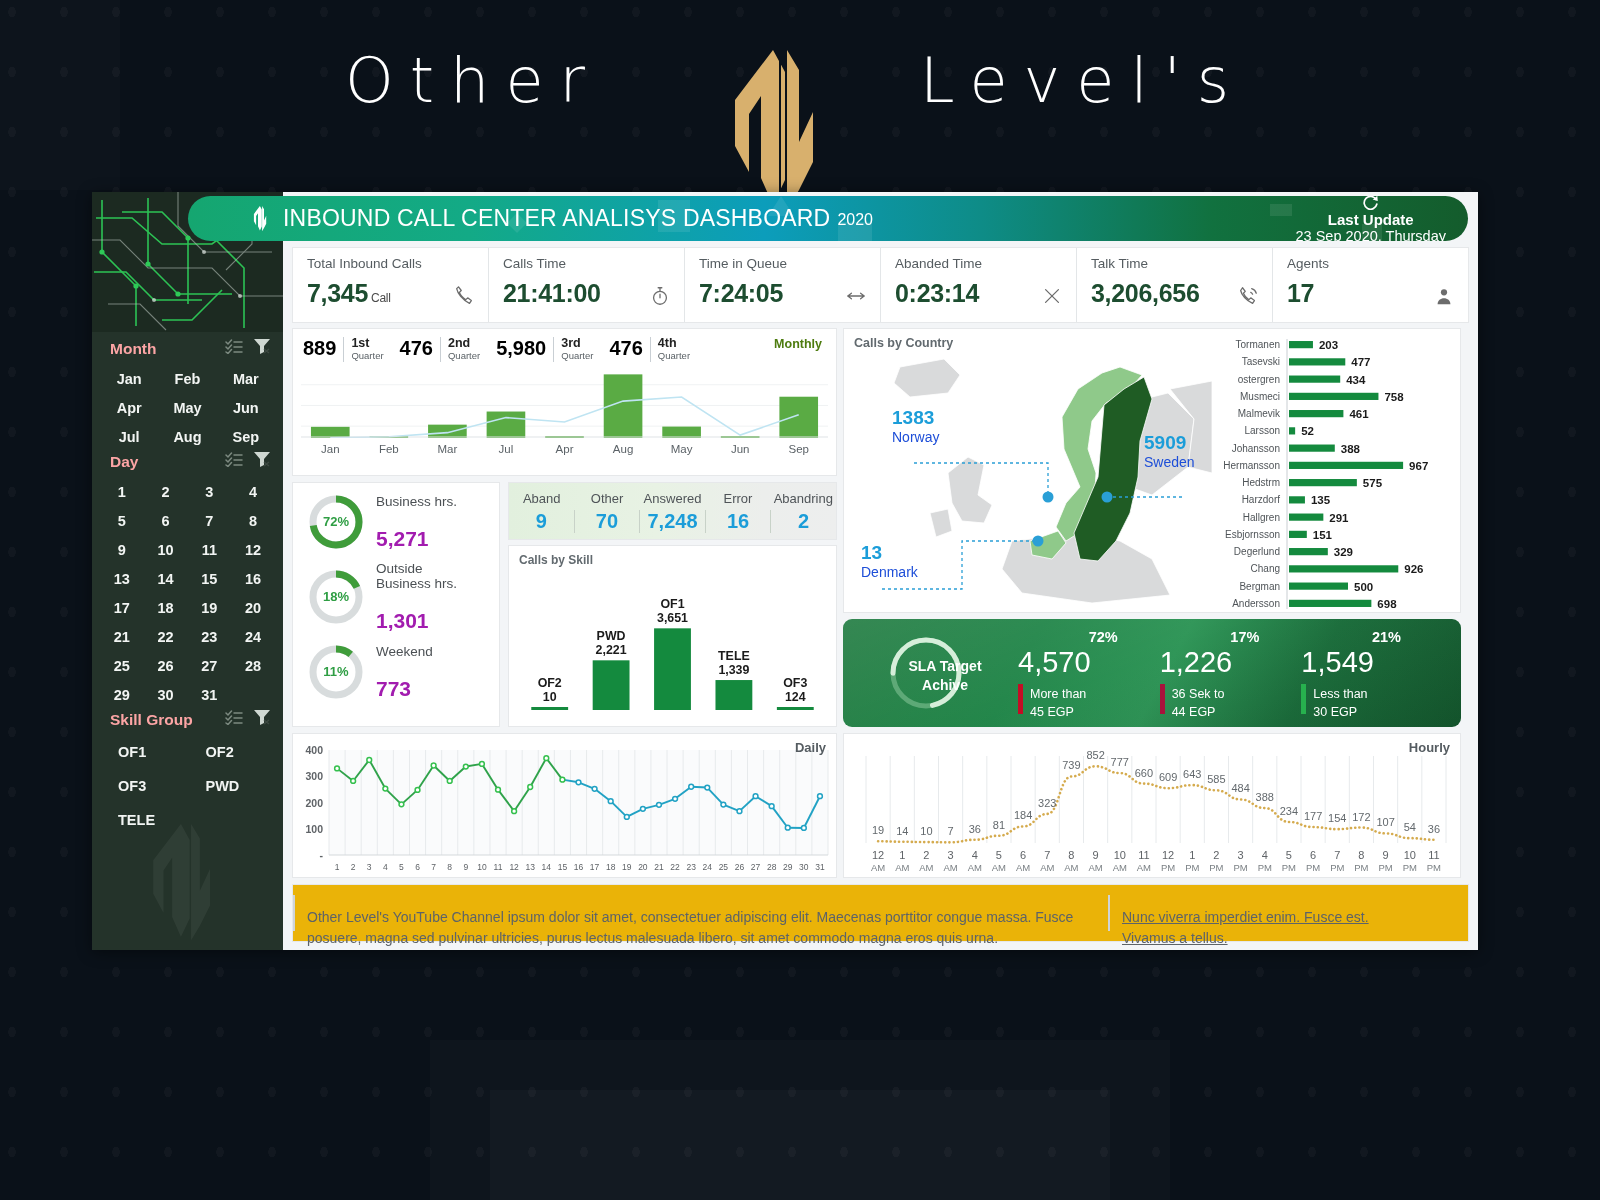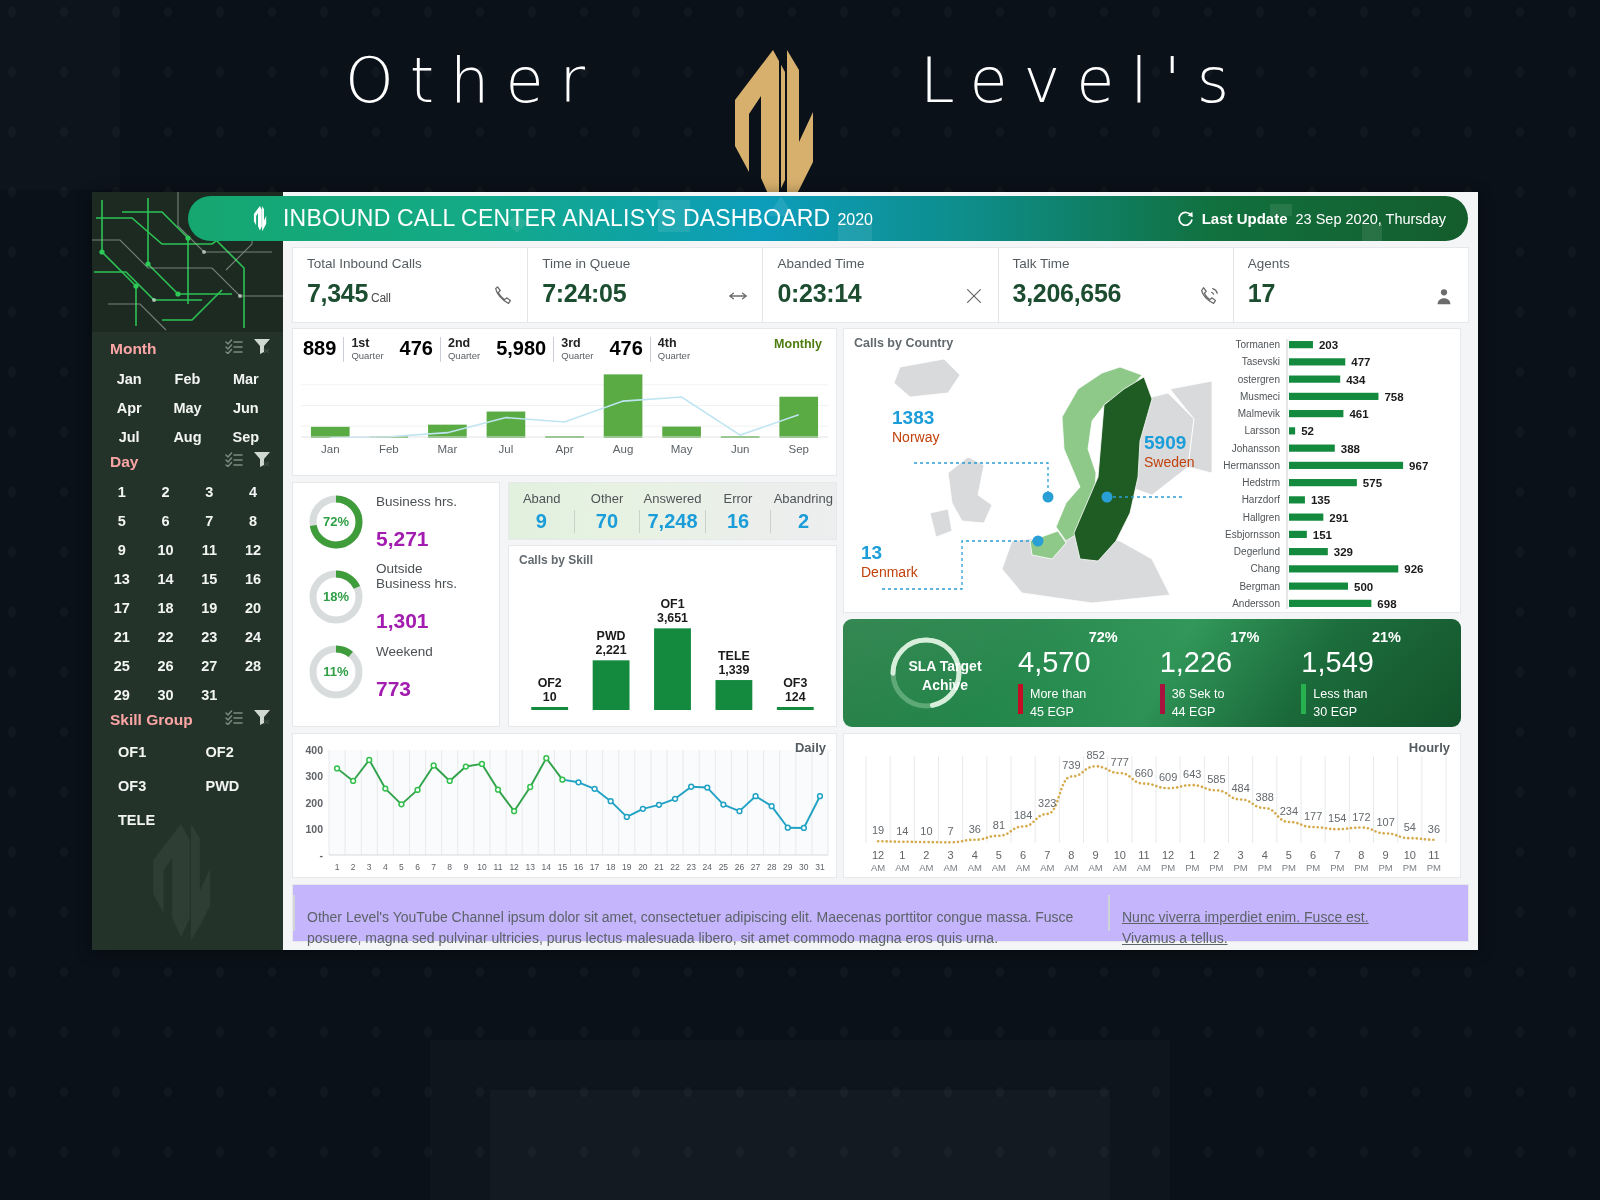--- a/index.html
+++ b/index.html
@@ -51,21 +51,21 @@
 
   
   .ribbon { position:absolute; left:-95px; top:4px; width:1280px; height:45px;
     background:linear-gradient(90deg,#15a670 0%,#13aa86 22%,#0c9dbb 45%,#0e8c87 62%,#11713f 80%,#145c2c 100%);
     border-radius:23px; display:flex; align-items:center; overflow:hidden; }
   .ribbon .deco { position:absolute; background:rgba(255,255,255,.09); }
   .rb-logo { margin-left:63px; width:20px; height:26px; flex:none; z-index:2;}
   .rb-title { color:#fff; font-size:23px; font-weight:500; margin-left:12px; letter-spacing:.2px; z-index:2;
     font-family:"Liberation Sans", sans-serif; }
   .rb-year { color:#fff; font-size:16px; margin-left:7px; align-self:flex-end; margin-bottom:12px; z-index:2;}
-  .rb-right { margin-left:auto; margin-right:22px; display:flex; align-items:center; gap:8px; z-index:2;}
+  .rb-right { margin-left:auto; margin-right:22px; display:flex; align-items:center; z-index:2;flex-direction:column;}
   .rb-lu { color:#fff; font-weight:bold; font-size:15px; }
   .rb-date { color:#fff; font-size:14.5px; }
 
   
   .kpis { position:absolute; left:9px; top:55px; right:9px; height:76px; display:flex; background:#fff;
     border:1px solid #e6e8ea;}
   .kpi { flex:1; position:relative; padding:8px 14px 0 14px; border-right:1px solid #e3e6e8; }
   .kpi:last-child { border-right:none; }
   .kpi-label { color:#555c60; font-size:13.5px; }
   .kpi-val { color:#1d4d30; font-size:25px; font-weight:bold; margin-top:8px; letter-spacing:-.3px;}
@@ -112,21 +112,21 @@
 
   
   #pDaily { left:9px; top:541px; width:545px; height:145px; }
   .dl-title { position:absolute; right:10px; top:6px; color:#555c61; font-weight:bold; font-size:13px; }
 
   
   #pMap { left:560px; top:136px; width:618px; height:285px; }
   .mp-title { color:#626a6f; font-weight:bold; font-size:12.5px; padding:7px 0 0 10px; }
   .mp-cb { position:absolute; color:#1b9dd9; }
   .mp-num { font-size:19px; font-weight:bold; }
-  .mp-nam { font-size:14px; color:#c2410c; }
+  .mp-nam { font-size:14px; color:#1d4ed8; }
 
   
   #pSla { left:560px; top:427px; width:618px; height:108px; border:none;
     background:linear-gradient(118deg,#1e7a3f 0%,#1f8447 30%,#2c9455 52%,#1a6e3b 74%,#155c30 100%);
     border-radius:9px; overflow:hidden; }
   .sla-sheen { position:absolute; left:0; top:0; width:100%; height:100%;
      background:linear-gradient(160deg, rgba(255,255,255,.10) 0%, rgba(255,255,255,.02) 46%, rgba(0,0,0,.10) 100%); }
   .sla-donut { position:absolute; left:36px; top:14px; }
   .sla-cap { position:absolute; left:57px; top:38px; width:90px; text-align:center; color:#fff;
      font-weight:bold; font-size:14px; line-height:19px; }
@@ -136,21 +136,21 @@
   .sla-num { color:#fff; font-size:29px; font-weight:500; margin-top:1px; }
   .sla-sub { display:flex; margin-top:5px; }
   .sla-tick { width:5px; height:30px; margin-right:7px; }
   .sla-sub span { color:#fff; font-size:12.5px; line-height:15px; }
 
   
   #pHourly { left:560px; top:541px; width:618px; height:145px; }
   .hr-title { position:absolute; right:10px; top:6px; color:#555c61; font-weight:bold; font-size:13px; }
 
   
-  .foot { position:absolute; left:9px; top:692px; right:9px; height:58px; background:#c4b5fd;
+  .foot { position:absolute; left:9px; top:692px; right:9px; height:58px; background:#eab308;
      border:1px solid #e6e8ea; display:flex;gap:12px; }
   .foot-col { padding:12px 14px 0 12px; color:#5d6368; font-size:14px; line-height:21px; }
   .foot-col.b { border-left:2px solid #cfd4d8; margin:10px 0 10px 6px; width:360px; flex:none;text-decoration:underline; }
   .foot-col.a { border-left:2px solid #cfd4d8; margin:10px 0; flex:1; }
 
   text { font-family:"Liberation Sans", sans-serif; }
 </style>
 </head>
 <body>
 
@@ -333,20 +333,30 @@
         </div>
       </div>
 
       <div class="kpis" id="kpi-host">
           <div class="kpi">
             <div class="kpi-label">Total Inbound Calls</div>
             <div class="kpi-val">7,345<span class="kpi-unit">Call</span></div>
             <div class="kpi-ico"><svg width="22" height="22" viewBox="0 0 24 24">
                 <g stroke="#3b3b3b" fill="none" stroke-width="1.4">
                   <path d="M4 4c1 5 6 12 14 16l2-3-4-3-2 2c-3-2-6-5-7-8l2-2-3-4z" stroke-linecap="round" stroke-linejoin="round"></path>
+                </g>
+              </svg></div>
+          </div>
+          <div class="kpi">
+            <div class="kpi-label">Calls Time</div>
+            <div class="kpi-val">21:41:00</div>
+            <div class="kpi-ico"><svg width="22" height="22" viewBox="0 0 24 24">
+                <g stroke="#3b3b3b" fill="none" stroke-width="1.4">
+                  <circle cx="12" cy="14" r="7"></circle>
+                  <path d="M12 14v-4M10 3h4M12 3v3" stroke-linecap="round" stroke-linejoin="round"></path>
                 </g>
               </svg></div>
           </div>
           <div class="kpi">
             <div class="kpi-label">Time in Queue</div>
             <div class="kpi-val">7:24:05</div>
             <div class="kpi-ico"><svg width="22" height="22" viewBox="0 0 24 24">
                 <g stroke="#3b3b3b" fill="none" stroke-width="1.4">
                   <path d="M3 12h18M3 12l4-3M3 12l4 3M21 12l-4-3M21 12l-4 3" stroke-linecap="round" stroke-linejoin="round"></path>
                 </g>

